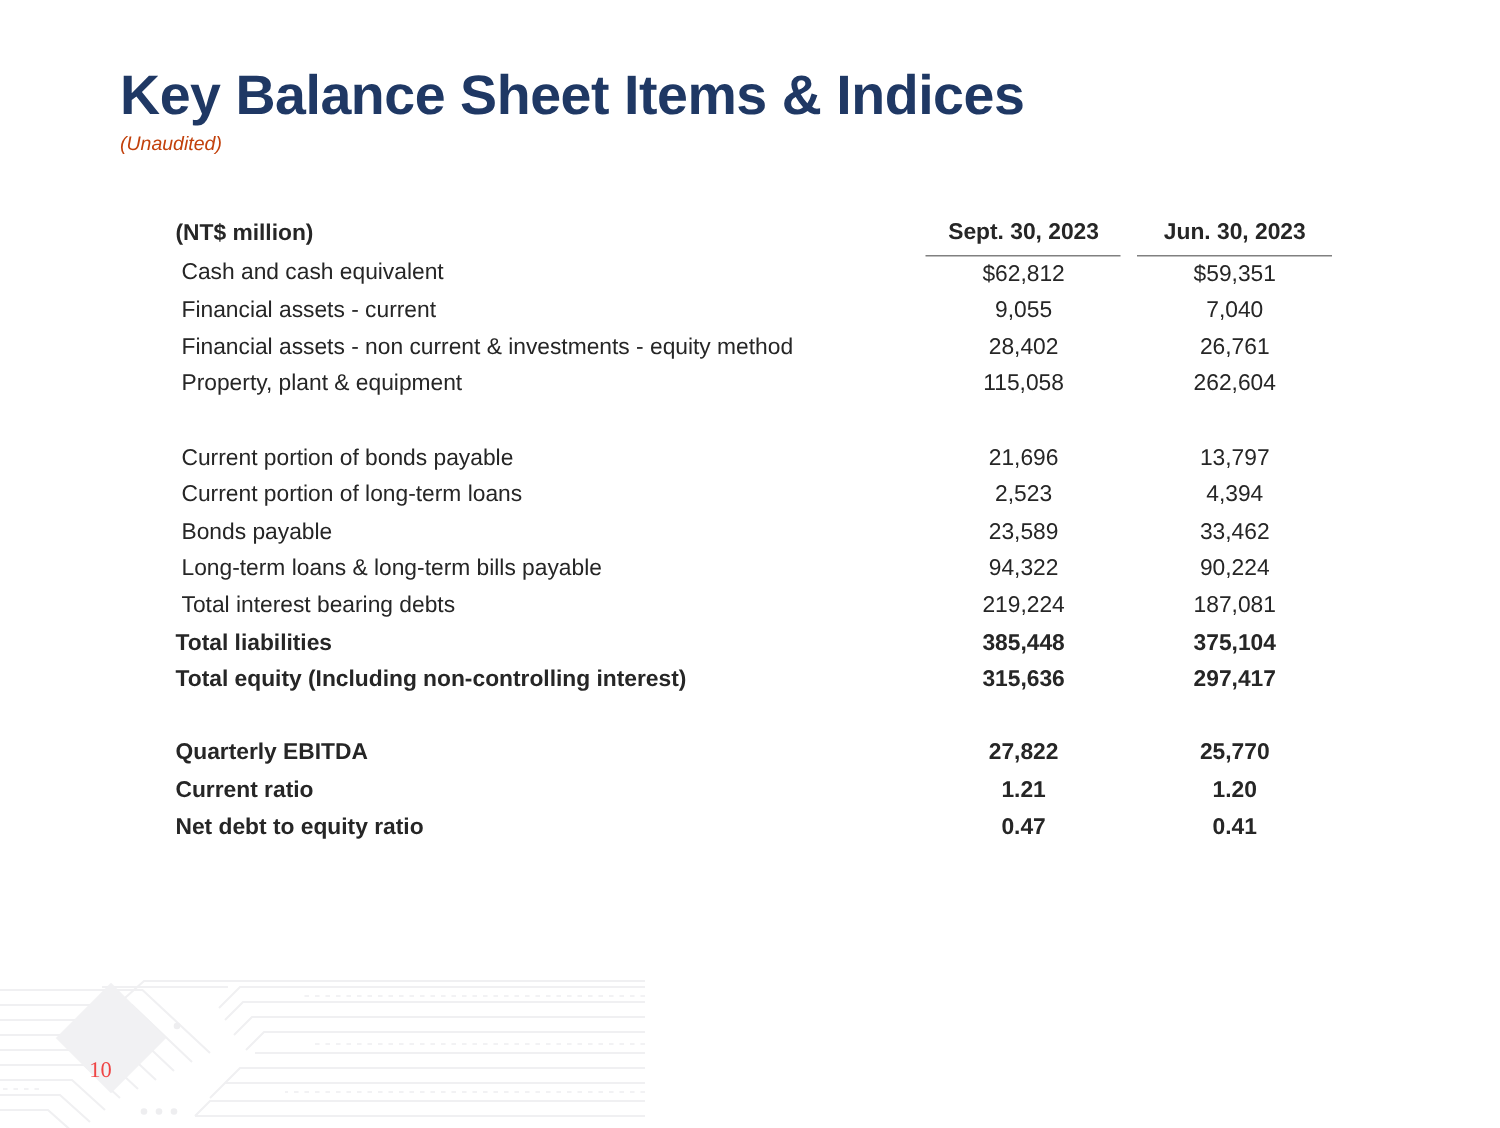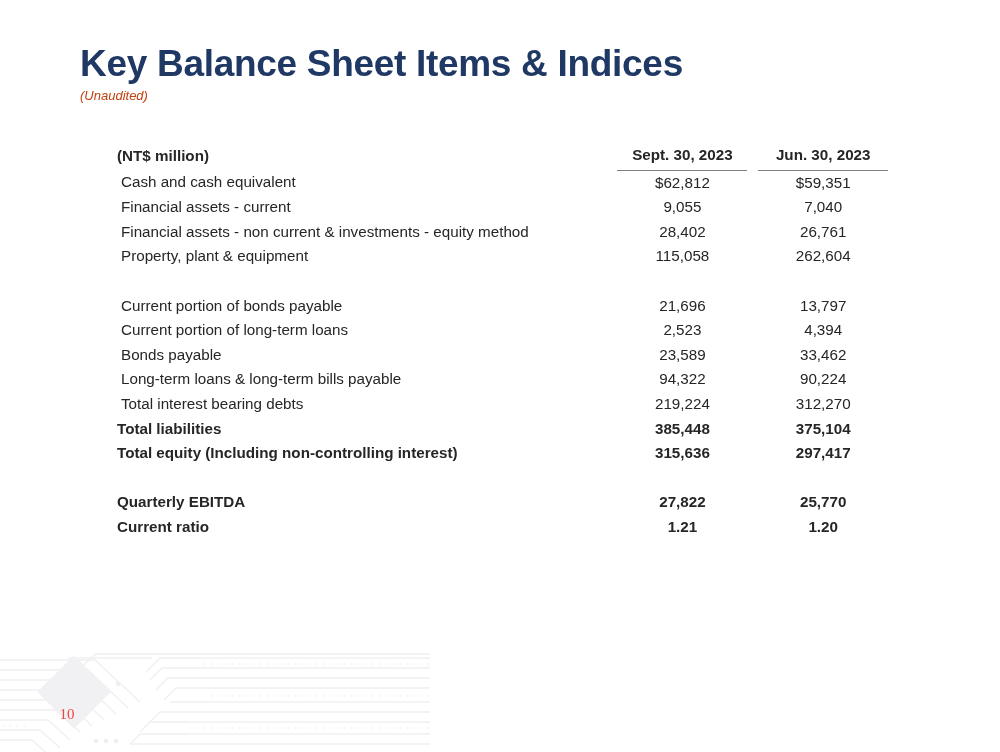--- a/index.html
+++ b/index.html
@@ -172,21 +172,21 @@
         <tr class="r-detail">
           <td class="c-label">Long-term loans &amp; long-term bills payable</td>
           <td class="c-val col1">94,322</td>
           <td class="hdr-spacer"></td>
           <td class="c-val col2">90,224</td>
         </tr>
         <tr class="r-detail">
           <td class="c-label">Total interest bearing debts</td>
           <td class="c-val col1">219,224</td>
           <td class="hdr-spacer"></td>
-          <td class="c-val col2">312,270</td>
+          <td class="c-val col2">187,081</td>
         </tr>
         <tr class="r-total">
           <td class="c-label">Total liabilities</td>
           <td class="c-val col1">385,448</td>
           <td class="hdr-spacer"></td>
           <td class="c-val col2">375,104</td>
         </tr>
         <tr class="r-total">
           <td class="c-label">Total equity (Including non-controlling interest)</td>
           <td class="c-val col1">315,636</td>
@@ -203,20 +203,26 @@
           <td class="c-label">Quarterly EBITDA</td>
           <td class="c-val col1">27,822</td>
           <td class="hdr-spacer"></td>
           <td class="c-val col2">25,770</td>
         </tr>
         <tr class="r-total">
           <td class="c-label">Current ratio</td>
           <td class="c-val col1">1.21</td>
           <td class="hdr-spacer"></td>
           <td class="c-val col2">1.20</td>
+        </tr>
+        <tr class="r-total">
+          <td class="c-label">Net debt to equity ratio</td>
+          <td class="c-val col1">0.47</td>
+          <td class="hdr-spacer"></td>
+          <td class="c-val col2">0.41</td>
         </tr>
       </tbody>
   </table>
 
   <svg id="footer-deco" viewBox="0 0 430 112">
     <g stroke="#f0f0f2" stroke-width="1.4" fill="none">
       <path d="M-5 20 L95 20 L140 62"></path>
       <path d="M-5 30 L88 30 L128 68"></path>
       <path d="M-5 40 L80 40 L116 74"></path>
       <path d="M-5 50 L72 50 L104 80"></path>

